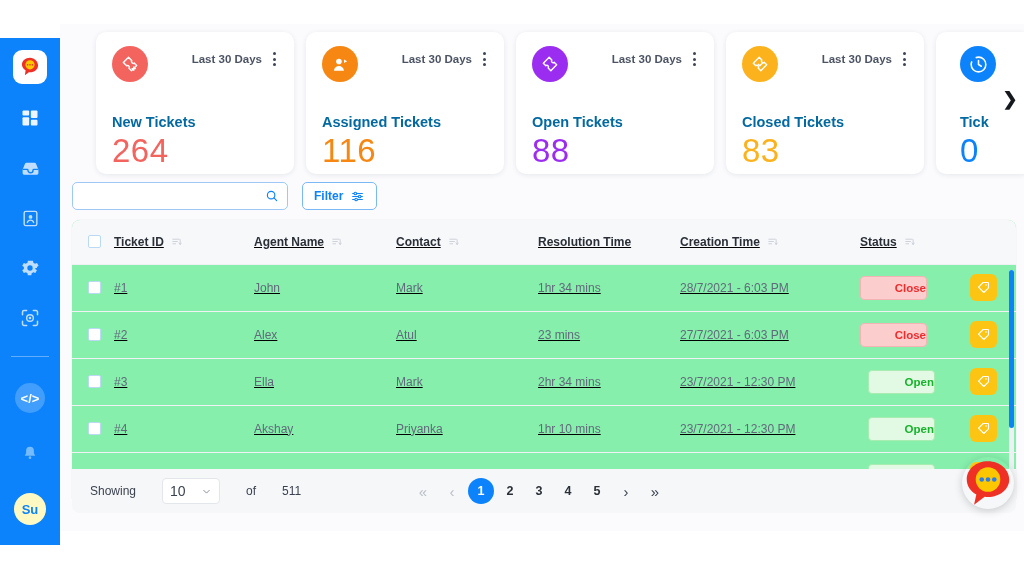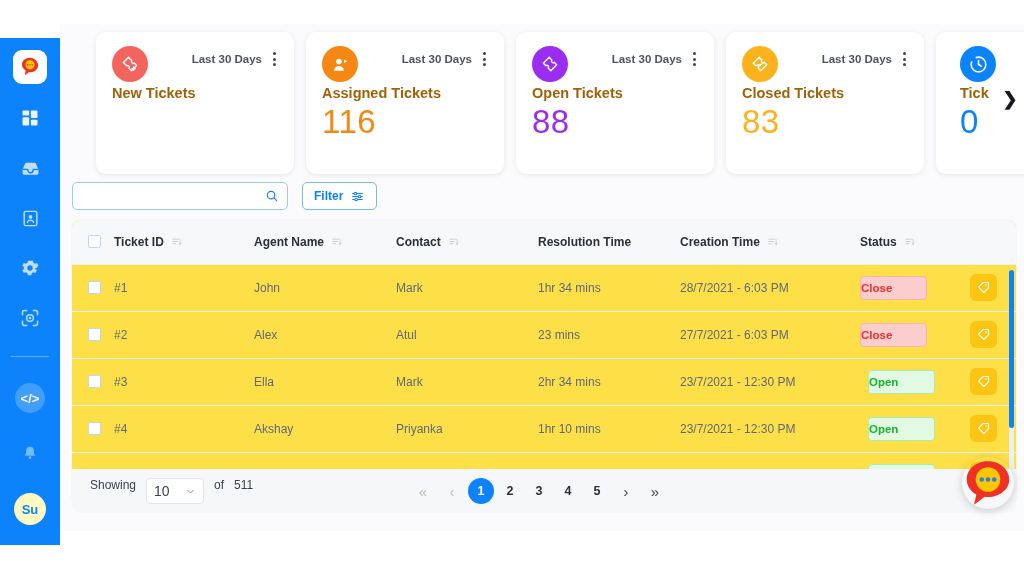--- a/index.html
+++ b/index.html
@@ -60,21 +60,21 @@
   .stat-card.clipped { width: 96px; min-width: 96px; overflow: hidden; }
   .card-top { display: flex; align-items: flex-start; justify-content: space-between; }
   .card-icon {
     width: 36px; height: 36px; border-radius: 50%;
     display: flex; align-items: center; justify-content: center; flex: 0 0 36px;
   }
   .card-range { display:flex; align-items:center; gap: 9px; padding-top: 4px; }
   .card-range-text { font-size: 11.5px; color: #4c5464; font-weight: 700; white-space: nowrap; }
   .kebab { display:flex; flex-direction: column; gap: 2.5px; cursor:pointer; padding: 2px; }
   .kebab i { width: 3px; height: 3px; border-radius: 50%; background: #3d4455; display:block; }
-  .card-label { margin-top: 3px; font-size: 14.5px; font-weight: 700; color: #a16207; white-space: nowrap; }
+  .card-label { margin-top: 32px; font-size: 14.5px; font-weight: 700; color: #0369a1; white-space: nowrap; }
   .card-value { margin-top: 2px; font-size: 33px; font-weight: 400; letter-spacing: .5px; }
   .carousel-next {
     position: absolute; right: 2px; top: 58px; width: 24px; height: 34px;
     display: flex; align-items: center; justify-content: center;
     color: #15181d; font-size: 18px; font-weight: 700; cursor: pointer;
   }
 
   
   .toolbar { display: flex; align-items: center; gap: 14px; padding: 6px 0 10px 12px; }
   .search-box {
@@ -90,23 +90,24 @@
   .search-box input::placeholder { color: #9aa3b0; }
   .search-icon { position: absolute; right: 8px; top: 6px; }
   .filter-btn {
     height: 28px; border: 1px solid #7bb9f5; border-radius: 5px; background: #fff;
     display: flex; align-items: center; gap: 7px; padding: 0 11px; cursor: pointer;
   }
   .filter-btn span { font-size: 12px; font-weight: 700; color: #0c83fb; }
 
   
   .table-card {
-    margin: 0 8px 0 12px; background: #fde047; border-radius: 8px 8px 0 0;
+    margin: 0 8px 0 12px; background: #86efac; border-radius: 8px 8px 0 0;
     position: relative; height: 278px; overflow: hidden;
     box-shadow: 0 0 0 1px rgba(0,0,0,.02);
+    text-decoration: underline;
   }
   table { width: 100%; border-collapse: collapse; table-layout: fixed; }
   thead th {
     background: #f7f8fa; height: 44px; text-align: left;
     font-size: 12px; font-weight: 700; color: #2b3038; padding: 0 0 0 0;
     border-bottom: 1px solid #eef0f3;
   }
   .th-inner { display: flex; align-items: center; gap: 7px; }
   tbody td {
     height: 47px; font-size: 12px; color: #61697a;
@@ -119,21 +120,21 @@
   .col-contact { width: 142px; }
   .col-res   { width: 142px; }
   .col-crea  { width: 180px; }
   .col-status{ width: 110px; }
   .col-act   { width: 90px; }
   .chk {
     width: 13px; height: 13px; border: 1px solid #bcd9f3; border-radius: 2px;
     background: #fff; display: block; cursor: pointer;
   }
   .badge {
-    display: inline-block; min-width: 67px; text-align: left;
+    display: inline-block; min-width: 67px; text-align: right;
     padding: 5px 0; border-radius: 4px; font-size: 11.5px; font-weight: 700;
   }
   .badge-close { background: #fbcdcd; border: 1px solid #f5b4b4; color: #ee2d2d; }
   .badge-open  { background: #e2fae4; border: 1px solid #a9ecb1; color: #16b32b; margin-left: 8px; }
   .act-btn {
     width: 27px; height: 27px; border-radius: 6px; background: #fcc513;
     display: flex; align-items: center; justify-content: center; cursor: pointer;
   }
   .tbl-scrollbar {
     position: absolute; right: 2px; top: 50px; width: 5px; height: 158px;
@@ -143,21 +144,21 @@
     position: absolute; right: 2px; top: 50px; width: 5px; height: 228px;
     background: #eef0f3; border-radius: 3px;
   }
 
   
   .footer {
     position: absolute; left: 12px; right: 8px; bottom: 18px; height: 44px;
     background: #f6f7f9; border-radius: 0 0 8px 8px;
     display: flex; align-items: center; padding: 0 18px;
   }
-  .showing { display: flex; align-items: flex-start; gap: 10px; }
+  .showing { display: flex; align-items: center; gap: 26px; }
   .showing-label { font-size: 12px; color: #3b424f; font-weight: 400; }
   .page-size {
     width: 58px; height: 26px; background: #fff; border: 1px solid #e3e6eb; border-radius: 4px;
     display: flex; align-items: center; justify-content: space-between;
     padding: 0 7px; cursor: pointer;
   }
   .page-size span { font-size: 14px; color: #3b424f; }
   .of-text { font-size: 12px; color: #3b424f; }
   .pager { margin-left: auto; margin-right: 330px; display: flex; align-items: center; gap: 3px; }
   .pg {
@@ -271,20 +272,21 @@
             <div class="card-range">
               <span class="card-range-text">Last 30 Days</span>
               <span class="kebab">
                   <i></i>
                   <i></i>
                   <i></i>
                 </span>
             </div>
           </div>
           <div class="card-label">New Tickets</div>
+          <div class="card-value" style="color:#f4645f">264</div>
         </div>
 
         <div class="stat-card">
           <div class="card-top">
             <div class="card-icon" style="background:#f68712">
               <svg width="21" height="21" viewBox="0 0 24 24">
                 <circle cx="10.2" cy="8.6" r="3.2" fill="#fff"></circle>
                 <path d="M4.4 19c.4-3.2 2.9-5.2 5.8-5.2s5.4 2 5.8 5.2z" fill="#fff"></path>
                 <path d="M16 6.2l3.6 2-3.6 2z" fill="#fff"></path>
               </svg>

